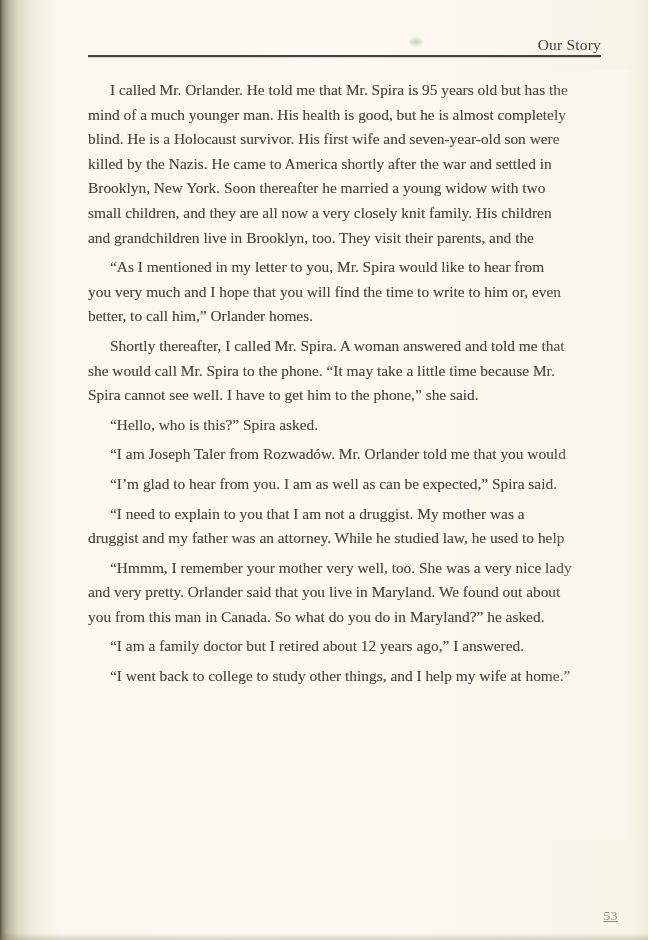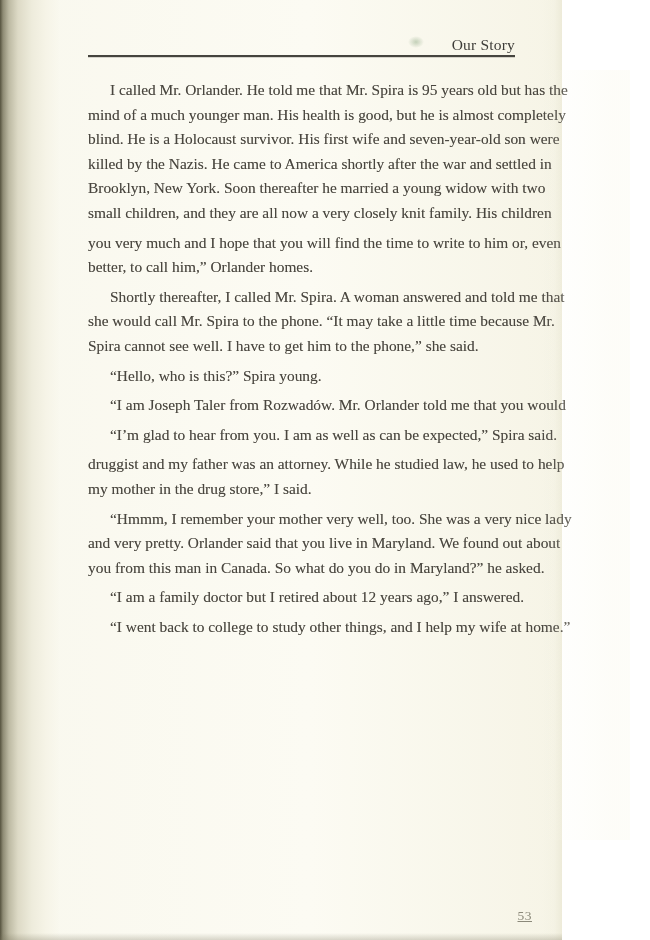--- a/index.html
+++ b/index.html
@@ -3,21 +3,21 @@
 <meta charset="utf-8">
 <style>
   html, body { margin: 0; padding: 0; }
   body {
     width: 650px; height: 940px;
     font-family: "Liberation Serif", "DejaVu Serif", serif;
     overflow: hidden;
   }
   .page {
     position: relative;
-    width: 562px; height: 940px;
+    width: 648px; height: 940px;
     background:
       linear-gradient(90deg, #f9f8ee 0%, #fcfbf3 55%, #f6f4e6 100%),
       #fbfaf0;
   }
   
   .binding-shadow {
     position: absolute; left: 0; top: 0; bottom: 0; width: 60px;
     background: linear-gradient(90deg,
       #55523e 0px, #8e8b74 3px, #bdbaa3 9px, #ddDAc6 18px,
       #eeecdc 32px, #f6f4e7 46px, rgba(251,250,240,0) 60px);
@@ -82,42 +82,44 @@
   <div class="header-rule"></div>
 
   <div class="text-body" id="text-body">
       <div class="paragraph">
         <div class="line indent">I called Mr. Orlander. He told me that Mr. Spira is 95 years old but has the</div>
         <div class="line">mind of a much younger man. His health is good, but he is almost completely</div>
         <div class="line">blind. He is a Holocaust survivor. His first wife and seven-year-old son were</div>
         <div class="line">killed by the Nazis. He came to America shortly after the war and settled in</div>
         <div class="line">Brooklyn, New York. Soon thereafter he married a young widow with two</div>
         <div class="line">small children, and they are all now a very closely knit family. His children</div>
+        <div class="line">and grandchildren live in Brooklyn, too. They visit their parents, and the</div>
       </div>
       <div class="paragraph">
+        <div class="line indent">“As I mentioned in my letter to you, Mr. Spira would like to hear from</div>
         <div class="line">you very much and I hope that you will find the time to write to him or, even</div>
         <div class="line">better, to call him,” Orlander homes.</div>
       </div>
       <div class="paragraph">
         <div class="line indent">Shortly thereafter, I called Mr. Spira. A woman answered and told me that</div>
         <div class="line">she would call Mr. Spira to the phone. “It may take a little time because Mr.</div>
         <div class="line">Spira cannot see well. I have to get him to the phone,” she said.</div>
       </div>
       <div class="paragraph">
-        <div class="line indent">“Hello, who is this?” Spira young.</div>
+        <div class="line indent">“Hello, who is this?” Spira asked.</div>
       </div>
       <div class="paragraph">
         <div class="line indent">“I am Joseph Taler from Rozwadów. Mr. Orlander told me that you would</div>
       </div>
       <div class="paragraph">
         <div class="line indent">“I’m glad to hear from you. I am as well as can be expected,” Spira said.</div>
       </div>
       <div class="paragraph">
+        <div class="line indent">“I need to explain to you that I am not a druggist. My mother was a</div>
         <div class="line">druggist and my father was an attorney. While he studied law, he used to help</div>
-        <div class="line">my mother in the drug store,” I said.</div>
       </div>
       <div class="paragraph">
         <div class="line indent">“Hmmm, I remember your mother very well, too. She was a very nice lady</div>
         <div class="line">and very pretty. Orlander said that you live in Maryland. We found out about</div>
         <div class="line">you from this man in Canada. So what do you do in Maryland?” he asked.</div>
       </div>
       <div class="paragraph">
         <div class="line indent">“I am a family doctor but I retired about 12 years ago,” I answered.</div>
       </div>
       <div class="paragraph">

